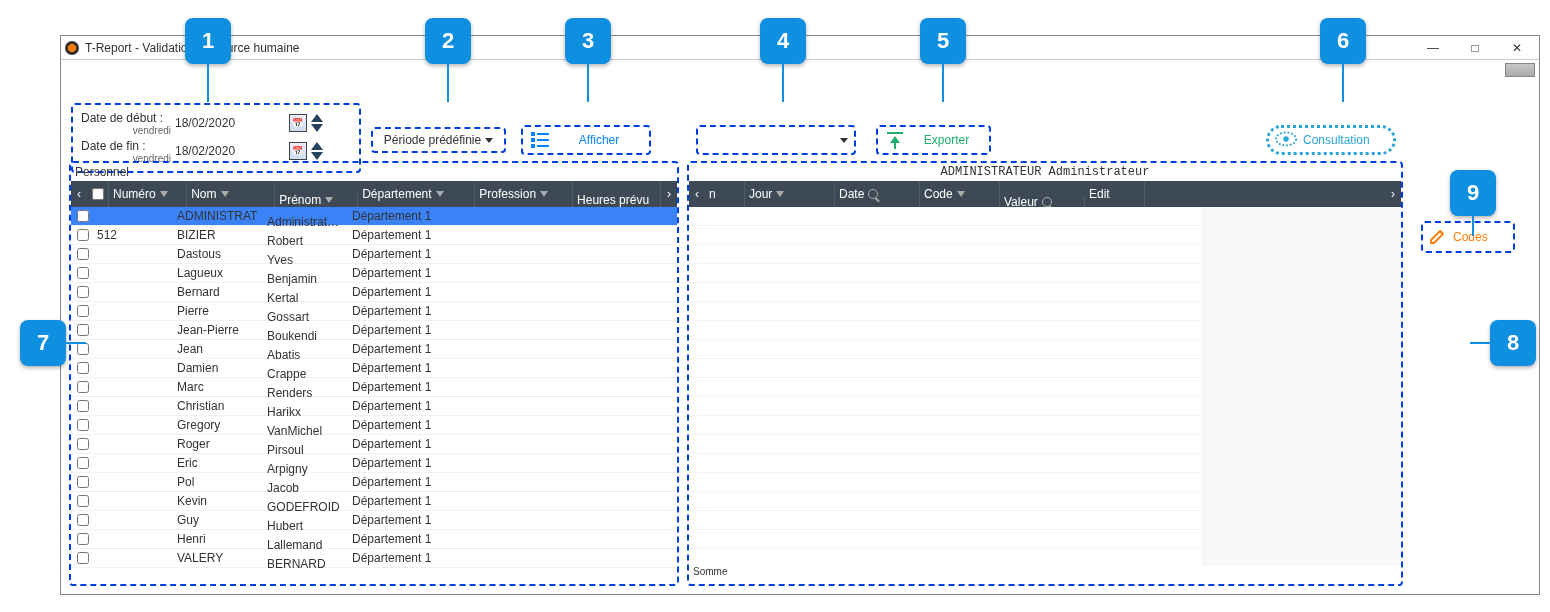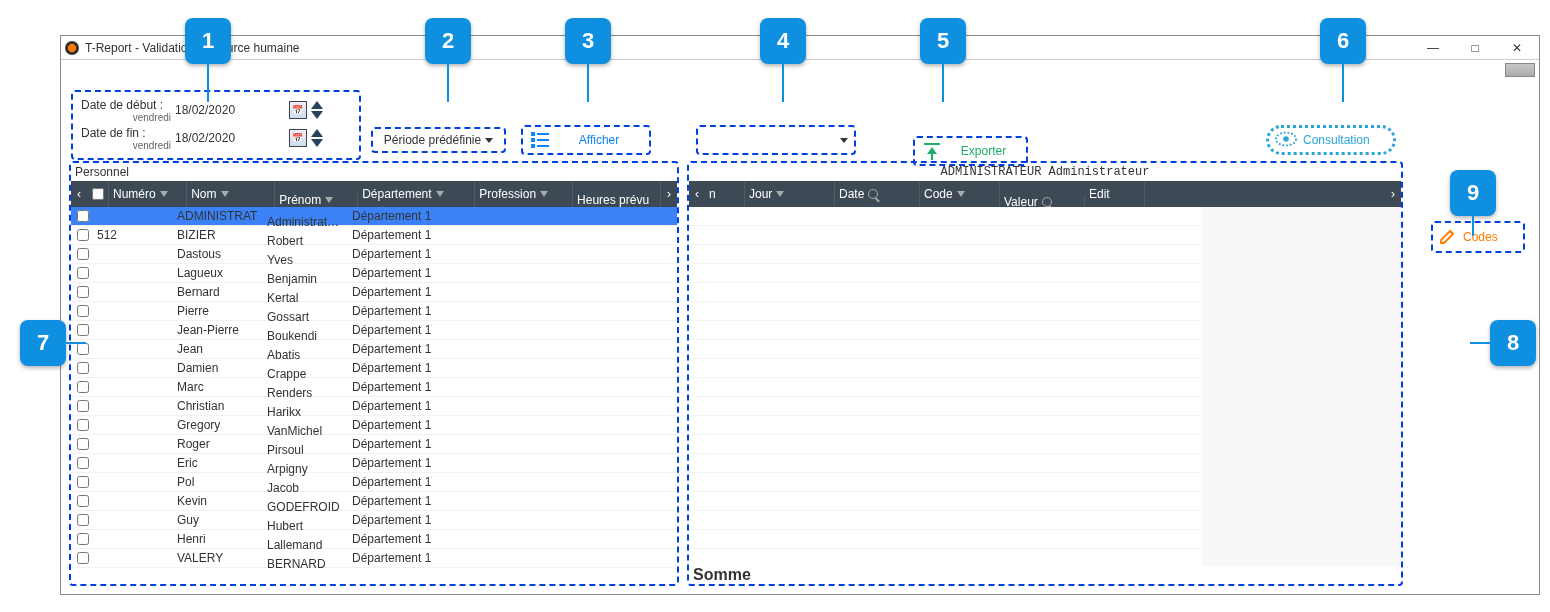--- a/index.html
+++ b/index.html
@@ -48,21 +48,21 @@
     position: relative;
     height: 100px;
     padding: 6px 10px;
   }
   .dashed-box {
     border: 2px dashed #003fe0;
     border-radius: 4px;
     position: absolute;
   }
   .date-group {
-    left: 10px; top: 30px; width: 290px; height: 70px;
+    left: 10px; top: 43px; width: 290px; height: 70px;
     padding: 4px 8px;
   }
   .date-row { display:flex; align-items:center; height:28px; gap:4px;}
   .date-label { width: 90px; }
   .date-label .sub { font-size:10px; color:#666;text-align:right; }
   .date-value { width: 110px; }
   .cal-icon { width:18px; height:18px; border:1px solid #444;
     background: linear-gradient(#eef,#cde); display:flex; align-items:center; justify-content:center; font-size:9px;}
   .stepper { display:flex; flex-direction:column; }
   .stepper .tri { width:0;height:0;border-left:6px solid transparent;border-right:6px solid transparent;}
@@ -71,21 +71,21 @@
   .period-box { left:310px; top:67px; width:135px; height:26px; display:flex; align-items:center; justify-content:center; gap:4px;}
   .caret-down { width:0;height:0;border-left:4px solid transparent;border-right:4px solid transparent;border-top:5px solid #333; }
   .btn-box { height:30px; display:flex; align-items:center; gap:8px; padding:0 8px; }
   .afficher-box { left:460px; top:65px; width:130px; }
   .afficher-icon { display:flex; flex-direction:column; gap:2px;}
   .afficher-icon .line { display:flex; gap:2px; align-items:center;}
   .afficher-icon .dot { width:4px;height:4px;background:#0a84ff;}
   .afficher-icon .bar { width:12px;height:2px;background:#0a84ff;}
   .afficher-label { color:#0a84ff; flex:1; text-align:center; }
   .combo-box { left:635px; top:65px; width:160px; height:30px; display:flex; align-items:center; padding:0 6px; justify-content:flex-end;}
-  .exporter-box { left:852px; top:65px; width:115px;margin-top:11px; }
+  .exporter-box { left:815px; top:65px; width:115px; }
   .exporter-icon { width:18px; display:flex; flex-direction:column; align-items:center;}
   .exporter-icon .bar-top { width:16px; height:2px; background:#1fae6c;}
   .exporter-icon .arrow-up { width:0;height:0;border-left:5px solid transparent;border-right:5px solid transparent;border-bottom:7px solid #1fae6c; margin-top:2px;}
   .exporter-icon .stem { width:2px;height:6px;background:#1fae6c;}
   .exporter-label { color:#1fae6c; flex:1; text-align:center;}
   .consultation-box { left:1205px; top:65px; width:130px; height:30px; display:flex; align-items:center; gap:6px; padding:0 6px; border-style:dotted; border-color:#2aa5d8; border-width:3px; border-radius:16px;}
   .eye-icon svg { width:22px; height:16px; }
   .consultation-label { color:#2aa5d8; }
   .codes-box { position:absolute; right:-0px; top:200px; width:94px; height:32px; display:flex; align-items:center; gap:6px; padding:0 6px; }
   .pencil-icon svg { width:18px; height:18px;}
@@ -127,21 +127,21 @@
   .grid-body::-webkit-scrollbar-thumb { background:#ccc; }
   .row { display:flex; height:19px; align-items:center; border-bottom:1px solid #f1f1f1;}
   .row.sel { background:#3b82f6;}
   .cell { padding:0 4px; overflow:hidden; white-space:nowrap; text-overflow:ellipsis;}
   .chk { width:22px; display:flex; justify-content:center;}
   .chk input { width:12px; height:12px;}
   .panel-left .c-num{width:80px;} .panel-left .c-nom{width:90px;} .panel-left .c-pre{width:85px;margin-top:12px;}
   .panel-left .c-dep{width:120px;} .panel-left .c-prof{width:100px;} .panel-left .c-hr{width:90px;align-items:flex-end;}
   .panel-right .c-n{width:40px;} .panel-right .c-jour{width:90px;} .panel-right .c-date{width:85px;}
   .panel-right .c-code{width:80px;} .panel-right .c-valeur{width:85px;margin-top:16px;} .panel-right .c-edit{width:60px;}
-  .panel-footer { height:18px; padding:0 4px; font-size:16px;font-weight:bold; }
+  .panel-footer { height:18px; padding:0 4px; font-size:10px; }
   .right-side-panel { width: 120px; position:relative; }
 
   
   .callout {
     position:absolute;
     width:46px; height:46px;
     background:#0f8fe0;
     color:#fff;
     font-size:22px;
     font-weight:bold;
@@ -693,21 +693,21 @@
             <div class="cell c-date"></div>
             <div class="cell c-code"></div>
             <div class="cell c-valeur"></div>
             <div class="cell c-edit"></div>
           </div>
         </div>
       <div class="panel-footer">Somme</div>
     </div>
 
     <div class="right-side-panel">
-      <div class="dashed-box codes-box" style="left:20px; top:60px;align-items:center;">
+      <div class="dashed-box codes-box" style="left:10px; top:60px;align-items:center;">
         <span class="pencil-icon">
           <svg viewBox="0 0 18 18">
               <path d="M2 13 L11 4 L14 7 L5 16 L2 16 Z" fill="none" stroke="#ff7a00" stroke-width="1.8"></path>
               <path d="M11 4 L14 7" stroke="#ff7a00" stroke-width="1.8"></path>
             </svg>
         </span>
         <span class="codes-label">Codes</span>
       </div>
     </div>
 

